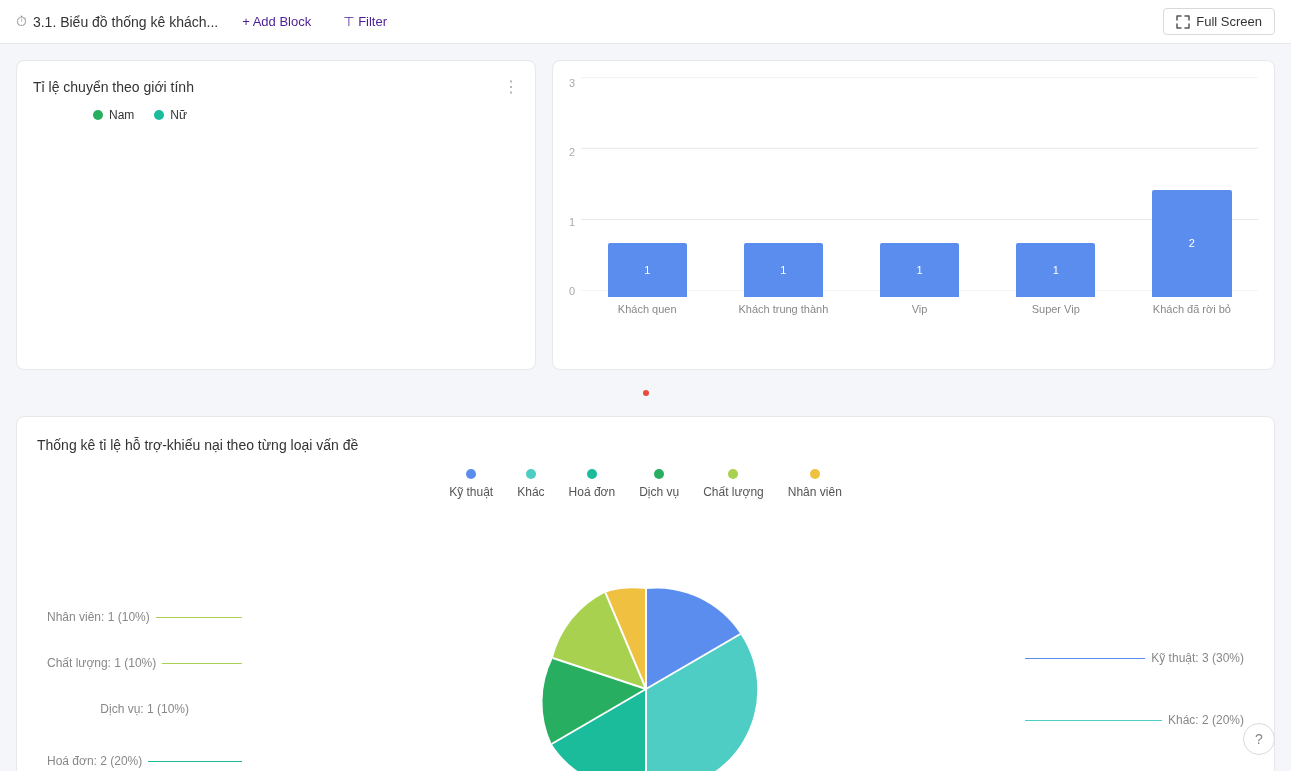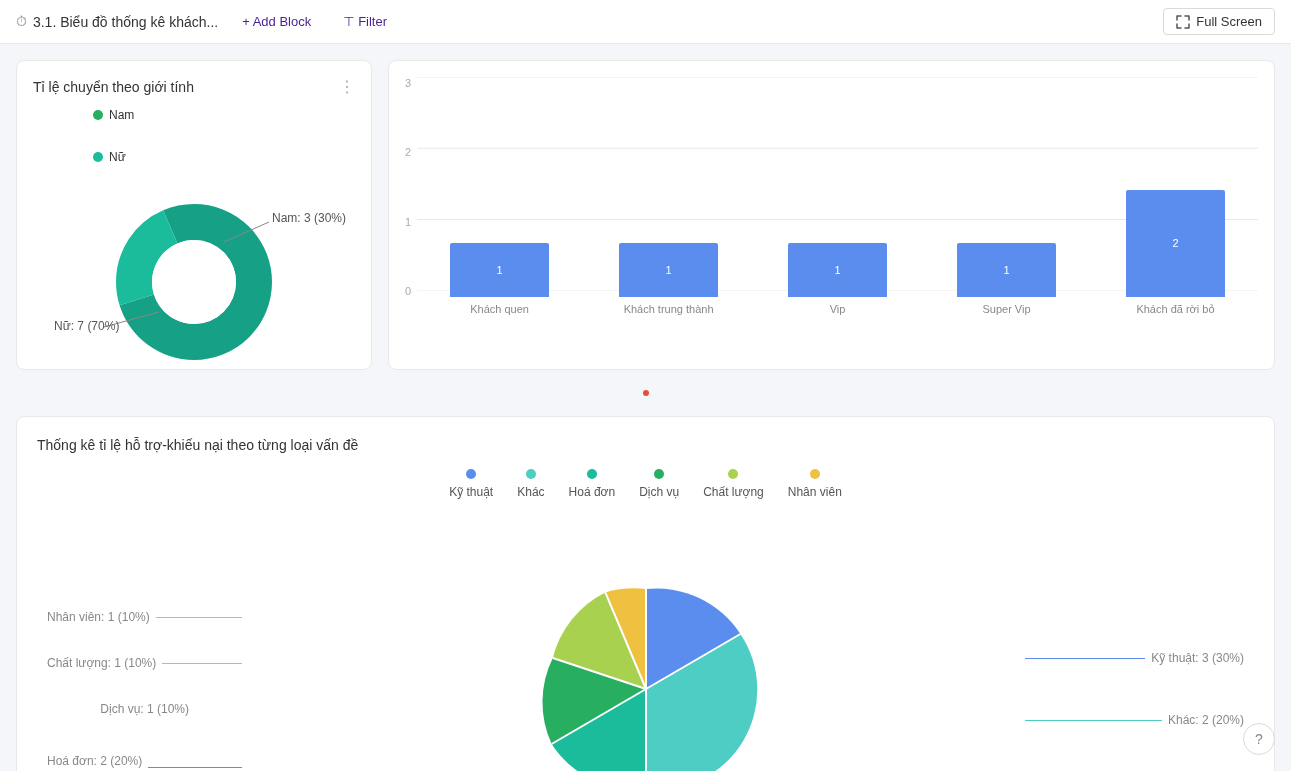--- a/index.html
+++ b/index.html
@@ -23,28 +23,28 @@
 
     
     .main { padding: 16px; display: flex; flex-direction: column; gap: 16px; }
 
     
     .top-row { display: flex; gap: 16px; height: 310px; }
 
     
     .donut-card {
       background: #fff; border-radius: 8px; border: 1px solid #e8e8e8;
-      padding: 16px; width: 356px; flex-shrink: 0;
+      padding: 16px; width: 520px; flex-shrink: 0;
       display: flex; flex-direction: column;
     }
     .card-header { display: flex; justify-content: space-between; align-items: center; margin-bottom: 12px; }
     .card-title { font-size: 14px; font-weight: 500; color: #333; }
     .menu-dots { color: #aaa; cursor: pointer; font-size: 16px; }
 
-    .legend { display: flex; gap: 28px; margin-bottom: 8px; margin-left: 60px; flex-direction: column; }
+    .legend { display: flex; gap: 20px; margin-bottom: 8px; margin-left: 60px; }
     .legend-item { display: flex; align-items: center; gap: 6px; font-size: 12px; }
     .legend-dot { width: 10px; height: 10px; border-radius: 50%; }
 
     .donut-area { flex: 1; display: flex; align-items: center; justify-content: center; position: relative; }
 
     
     .bar-card {
       background: #fff; border-radius: 8px; border: 1px solid #e8e8e8;
       padding: 16px; flex: 1;
       display: flex; flex-direction: column;
@@ -126,34 +126,20 @@
       <div class="legend">
         <div class="legend-item">
           <div class="legend-dot" style="background:#27ae60;"></div>
           <span>Nam</span>
         </div>
         <div class="legend-item">
           <div class="legend-dot" style="background:#1abc9c;"></div>
           <span>Nữ</span>
         </div>
       </div>
-      <div class="donut-area">
-        <svg class="donut-svg" width="220" height="200" viewBox="0 0 220 200">
-
-          <circle cx="110" cy="110" r="60" fill="none" stroke="#16a085" stroke-width="36" stroke-dasharray="264 88" stroke-dashoffset="0" transform="rotate(-90 110 110)"></circle>
-          <circle cx="110" cy="110" r="60" fill="none" stroke="#1abc9c" stroke-width="36" stroke-dasharray="88 264" stroke-dashoffset="-264" transform="rotate(-90 110 110)"></circle>
-          <circle cx="110" cy="110" r="42" fill="white"></circle>
-
-          <line x1="140" y1="70" x2="185" y2="50" stroke="#888" stroke-width="1"></line>
-          <text x="188" y="50" font-size="12" fill="#555">Nam: 3 (30%)</text>
-
-          <line x1="75" y1="140" x2="20" y2="155" stroke="#888" stroke-width="1"></line>
-          <text x="-30" y="158" font-size="12" fill="#555">Nữ: 7 (70%)</text>
-        </svg>
-      </div>
     </div>
 
     <div class="bar-card">
       <div class="bar-chart-area">
         <div class="bar-chart-container">
 
           <div class="y-axis">
             <span>3</span>
             <span>2</span>
             <span>1</span>
@@ -263,21 +249,21 @@
           <div style="flex:1; height:1px; background:#a8d150; min-width:80px;"></div>
         </div>
         <div style="display:flex; align-items:center; gap:6px;">
           <span style="font-size:12px; color:#888;">Chất lượng: 1 (10%)</span>
           <div style="flex:1; height:1px; background:#a8d150; min-width:80px;"></div>
         </div>
         <div style="display:flex; align-items:center; gap:6px;flex-direction:column;">
           <span style="font-size:12px; color:#888;">Dịch vụ: 1 (10%)</span>
           <div style="flex:1; height:1px; background:#27ae60; min-width:80px;"></div>
         </div>
-        <div style="display:flex; align-items:flex-end; gap:6px;">
+        <div style="display:flex; align-items:center; gap:6px;">
           <span style="font-size:12px; color:#888;">Hoá đơn: 2 (20%)</span>
           <div style="flex:1; height:1px; background:#1abc9c; min-width:80px;"></div>
         </div>
       </div>
 
       <svg width="240" height="240" viewBox="0 0 240 240" style="z-index:1;">
 
         <path d="M120,120 L120,20 A100,100 0 0,1 214.4,65 Z" fill="#5b8def"></path>
 
         <path d="M120,120 L214.4,65 A100,100 0 0,1 120,220 Z" fill="#4ecdc4"></path>

